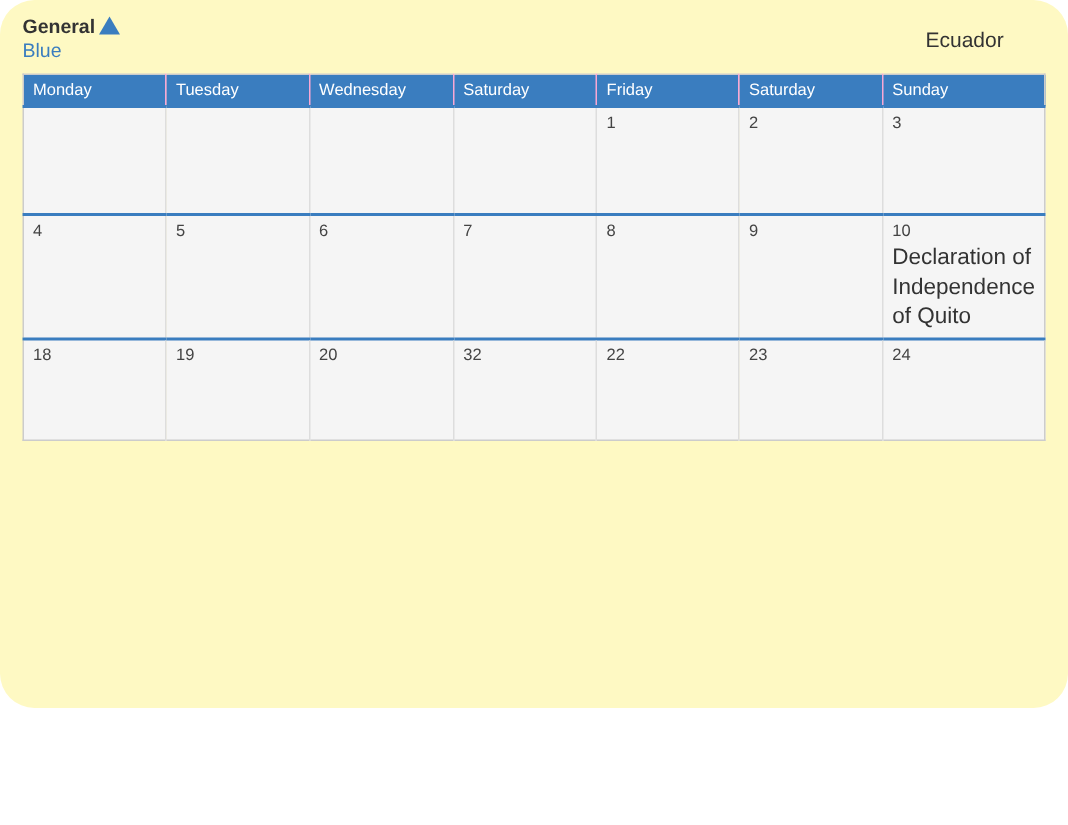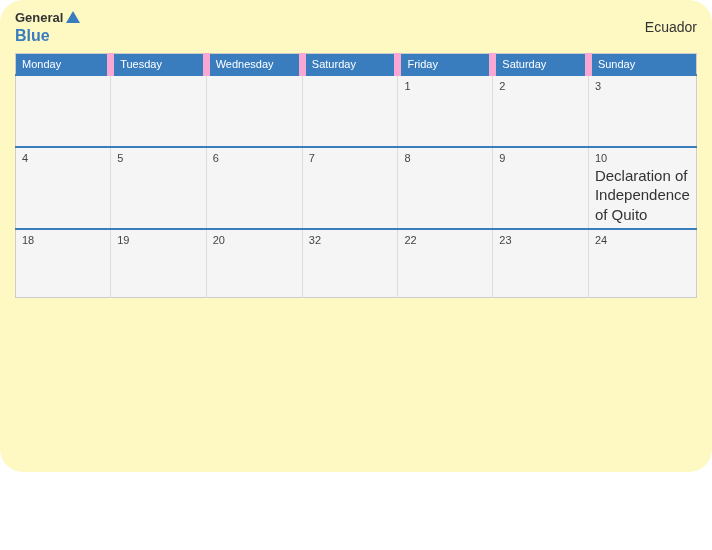--- a/index.html
+++ b/index.html
@@ -29,22 +29,22 @@
       font-size: 11px;
       line-height: 1.2;
     }
     .logo-general {
       color: #333;
       font-size: 13px;
       font-weight: bold;
     }
     .logo-blue {
       color: #3a7dbf;
-      font-size: 16px;
-      font-weight: bold;
+      font-size: 13px;
+      font-weight: normal;
     }
     .logo-top {
       display: flex;
       align-items: center;
     }
     .logo-triangle {
       width: 0;
       height: 0;
       border-left: 7px solid transparent;
       border-right: 7px solid transparent;
@@ -56,35 +56,34 @@
       font-size: 28px;
       font-weight: normal;
       color: #222;
       text-align: center;
       flex: 1;
     }
     .country {
       font-size: 14px;
       color: #333;
       min-width: 80px;
-      text-align: right;
     }
     .calendar {
       border: 1px solid #ccc;
       border-collapse: collapse;
       width: 100%;
     }
     .calendar th {
       background: #3a7dbf;
       color: #fff;
       font-size: 11px;
       font-weight: normal;
       padding: 4px 6px;
       text-align: left;
-      border-right: 7px solid #f9a8d4;
+      border-right: 1px solid #f9a8d4;
     }
     .calendar th:last-child {
       border-right: none;
     }
     .calendar td {
       border-top: 2px solid #3a7dbf;
       border-right: 1px solid #ddd;
       vertical-align: top;
       padding: 4px 6px;
       font-size: 11px;

